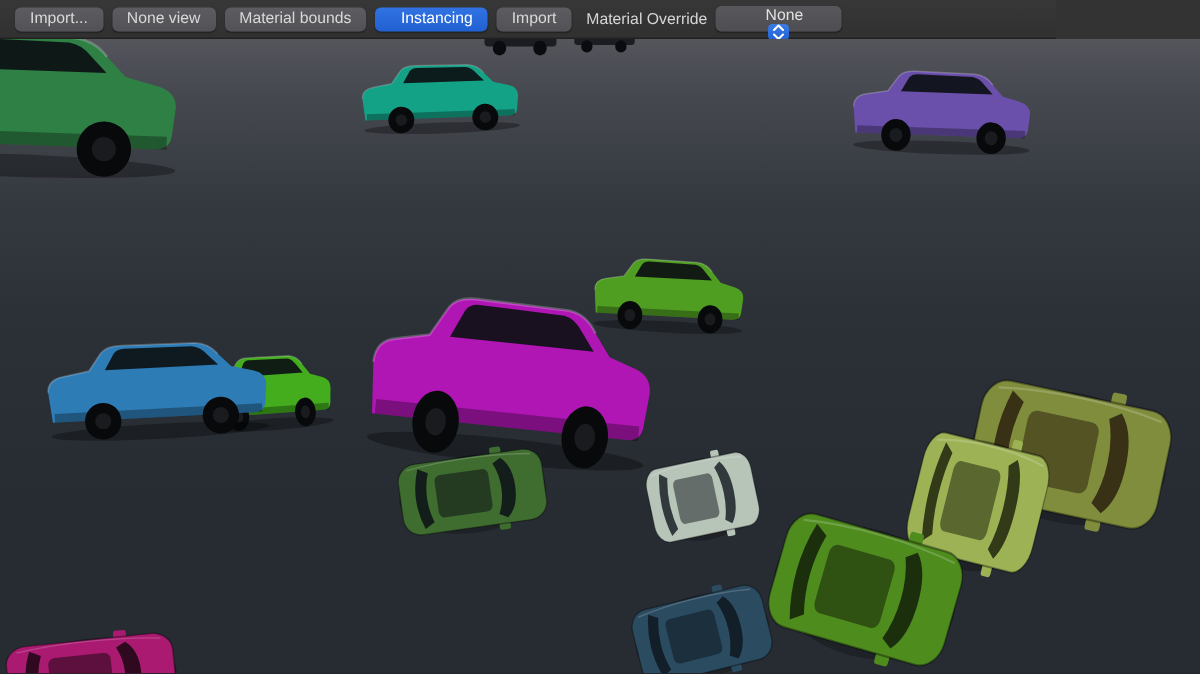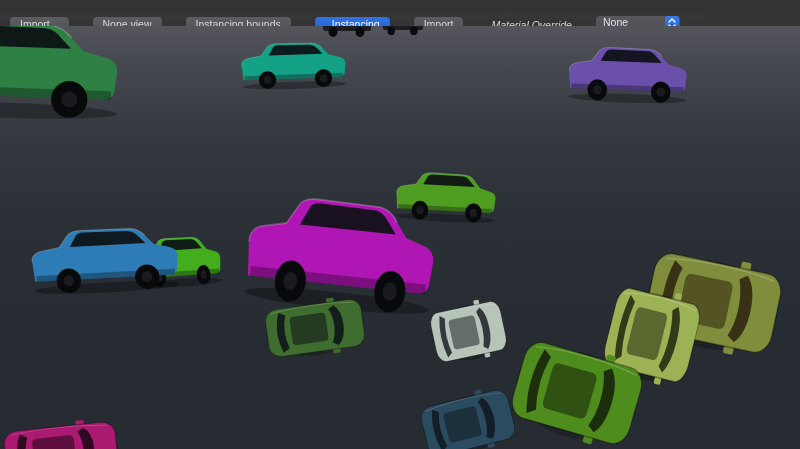--- a/index.html
+++ b/index.html
@@ -1,52 +1,52 @@
 <!DOCTYPE html>
 <html><head>
 <meta charset="utf-8">
 <style>
   html,body{margin:0;padding:0;background:#1a1a1a;}
   .app{position:relative;width:800px;height:449px;overflow:hidden;
        font-family:"Liberation Sans",sans-serif;background:#333;}
   
-  .toolbar{position:absolute;top:12px;left:0;width:704px;height:26px;
+  .toolbar{position:absolute;top:0;left:0;width:704px;height:26px;
            background:linear-gradient(180deg,#373737,#313131);
            border-bottom:1px solid #212121;
-           display:flex;align-items:center;gap:24px;padding-left:10px;box-sizing:border-box;}
+           display:flex;align-items:center;gap:6px;padding-left:10px;box-sizing:border-box;}
   .tb-btn{height:16px;line-height:15px;padding:0 10px;border:none;border-radius:4px;
           background:linear-gradient(180deg,#5d5d61,#525256);
           color:#d9d9d9;font-size:10.5px;font-family:"Liberation Sans",sans-serif;
           box-shadow:0 1px 1px rgba(0,0,0,.35);cursor:default;white-space:nowrap;}
   .tb-btn.active{background:linear-gradient(180deg,#3173e2,#2160d2);color:#fff;padding-left:17px;}
-  .tb-label{color:#d6d6d6;font-size:10.5px;margin-left:4px;font-style:italic;}
+  .tb-label{color:#d6d6d6;font-size:10.5px;margin-left:4px;}
   .dropdown{position:relative;height:17px;width:84px;border-radius:4px;
             background:linear-gradient(180deg,#58585c,#4e4e52);
             box-shadow:0 1px 1px rgba(0,0,0,.35);
-            display:flex;align-items:flex-start;cursor:default;}
+            display:flex;align-items:center;cursor:default;flex-direction:column;}
   .dropdown .dd-value{color:#e2e2e2;font-size:10.5px;padding-left:7px;flex:1;}
   .dropdown .stepper{width:14px;height:15px;margin-right:1px;border-radius:3px;
             background:linear-gradient(180deg,#3b7ce8,#2161d3);
             display:flex;align-items:center;justify-content:center;}
   
   .viewport{position:absolute;top:26px;left:0;width:800px;height:423px;overflow:hidden;
             background:linear-gradient(180deg,#55555c 0%,#45484f 9%,#34383f 26%,
                         #2b3037 46%,#272c33 75%,#272c33 100%);}
   .car{position:absolute;}
   .car svg{display:block;width:100%;height:100%;overflow:visible;}
 </style>
 </head>
 <body>
 
 <div class="app">
 
   <div class="toolbar">
     <button class="tb-btn">Import...</button>
     <button class="tb-btn">None view</button>
-    <button class="tb-btn">Instancing bounds</button>
+    <button class="tb-btn">Material bounds</button>
     <button class="tb-btn active">Instancing</button>
     <button class="tb-btn">Import</button>
     <span class="tb-label">Material Override</span>
     <div class="dropdown">
       <span class="dd-value">None</span>
       <span class="stepper">
         <svg width="8" height="11" viewBox="0 0 8 11">
           <path d="M1 4 L4 1 L7 4" fill="none" stroke="#fff" stroke-width="1.4" stroke-linecap="round" stroke-linejoin="round"></path>
           <path d="M1 7 L4 10 L7 7" fill="none" stroke="#fff" stroke-width="1.4" stroke-linecap="round" stroke-linejoin="round"></path>
         </svg>

